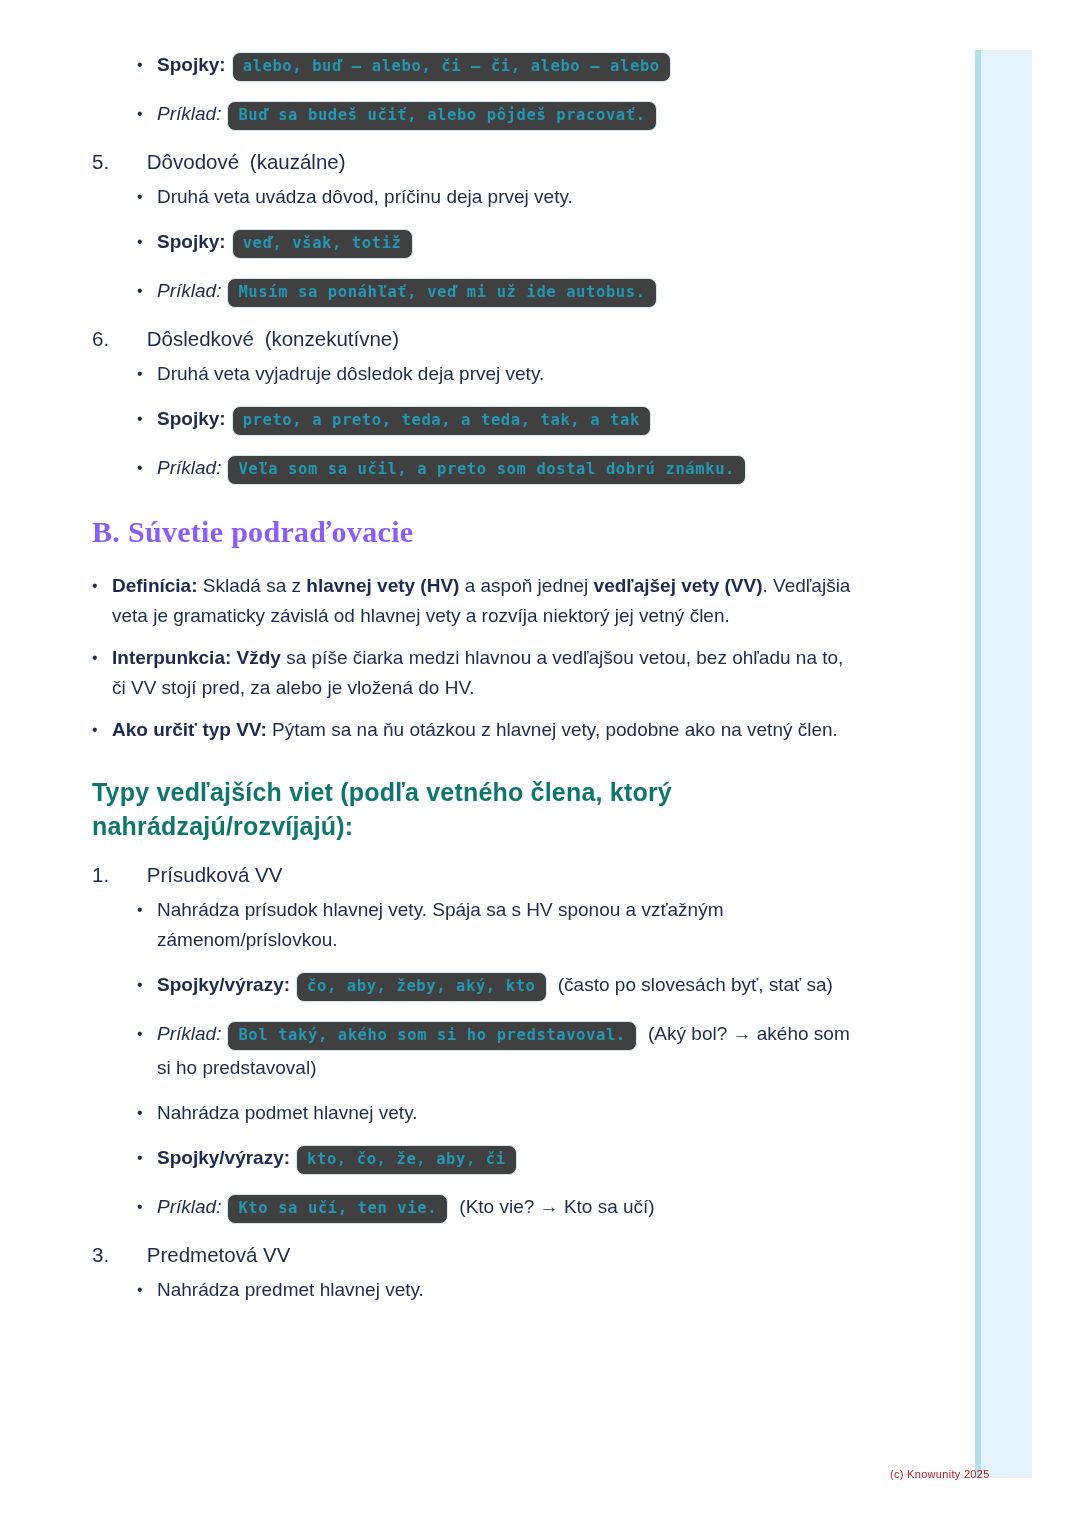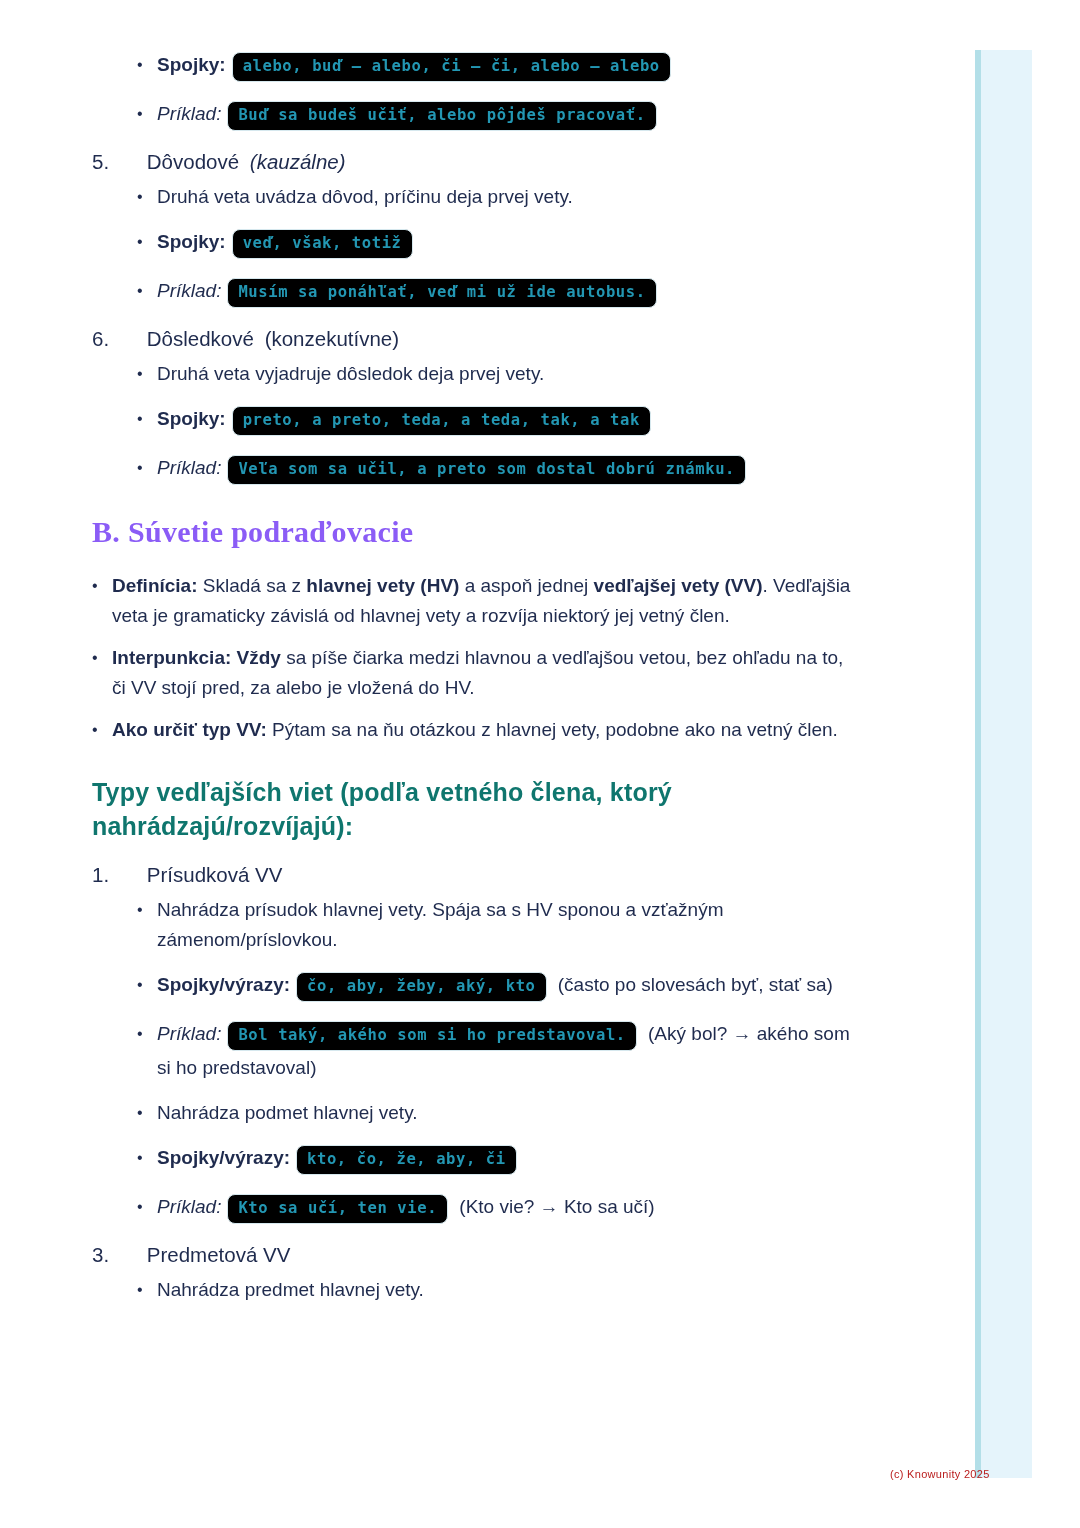--- a/index.html
+++ b/index.html
@@ -36,21 +36,21 @@
     flex:0 0 20px;
     font-size:16px;
     line-height:30px;
     color:#1f2b4e;
   }
   .rtext { flex:1 1 auto; }
   .blabel { font-weight:700;text-align:center; }
   .ilabel { font-style:italic; }
   .chip {
     display:inline-block;
-    background:#000000;
+    background:#404040;
     border:1px solid #d6e8ee;
     border-radius:8px;
     padding:2px 10px 3px 10px;
     margin:0 6px 2px 6px;
     font-family:"DejaVu Sans Mono", monospace;
     font-weight:bold;
     font-size:15.5px;
     letter-spacing:0.6px;
     line-height:23px;
     color:#2397b3;
@@ -105,21 +105,21 @@
     <span class="rtext"><span class="blabel">Spojky:</span><span class="chip">alebo, buď – alebo, či – či, alebo – alebo</span></span>
   </div>
   <div class="row ind2">
     <span class="dot">•</span>
     <span class="rtext"><span class="ilabel">Príklad:</span><span class="chip">Buď sa budeš učiť, alebo pôjdeš pracovať.</span></span>
   </div>
 
   <div class="numline ind1">
     <span class="num" style="margin-right: 4px;">5.</span>
     <span class="term">Dôvodové</span>
-    <span class="qual" style="margin-left: 5px; font-style: italic;">(kauzálne)</span>
+    <span class="qual" style="margin-left: 5px;">(kauzálne)</span>
   </div>
   <div class="row ind2">
     <span class="dot">•</span>
     <span class="rtext">Druhá veta uvádza dôvod, príčinu deja prvej vety.</span>
   </div>
   <div class="row ind2">
     <span class="dot">•</span>
     <span class="rtext"><span class="blabel">Spojky:</span><span class="chip">veď, však, totiž</span></span>
   </div>
   <div class="row ind2">

